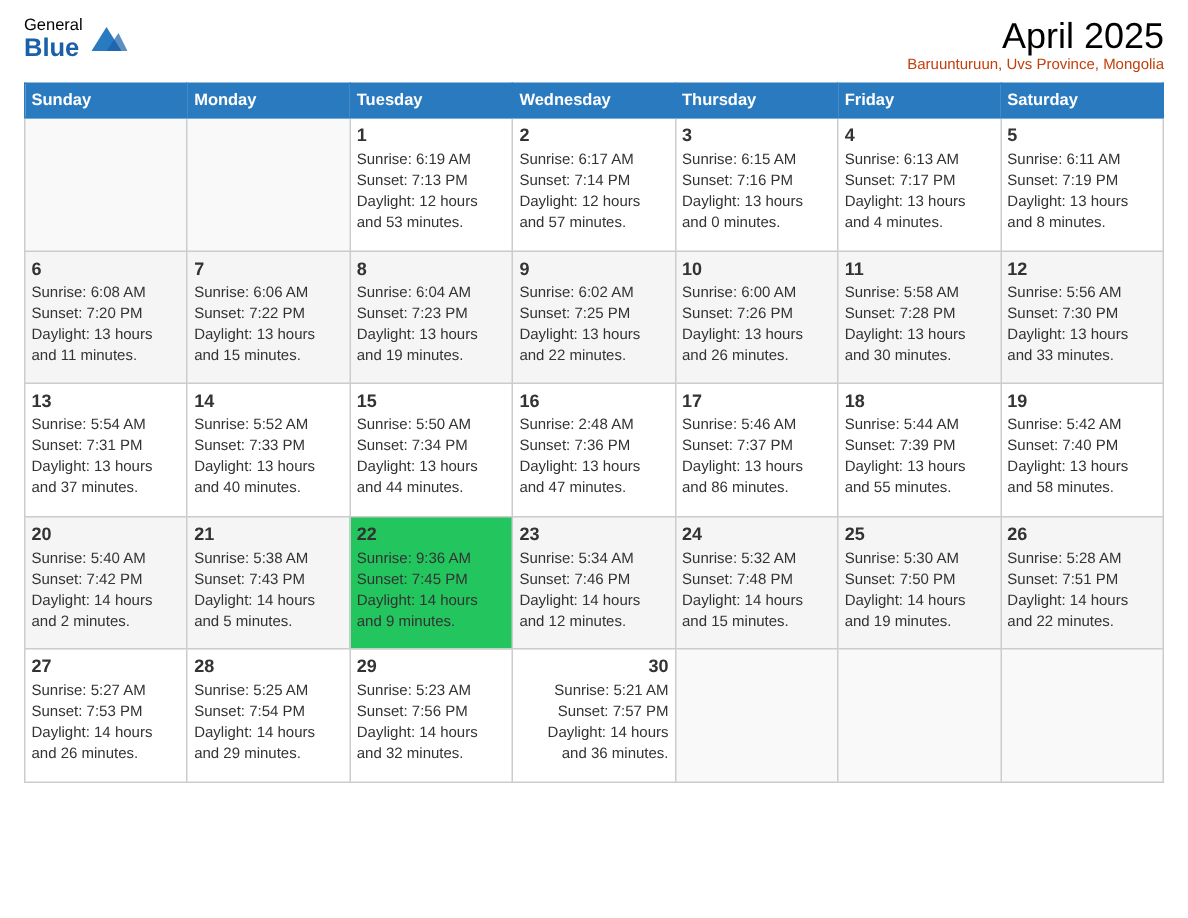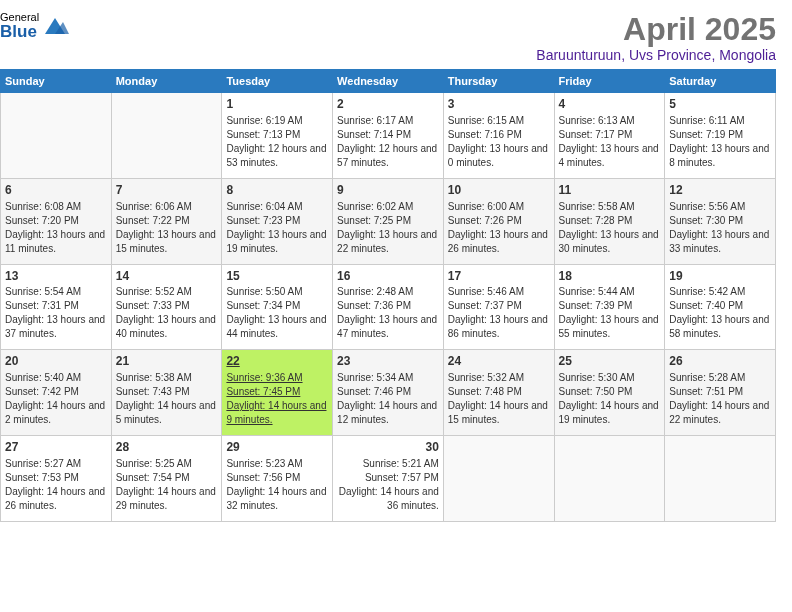--- a/index.html
+++ b/index.html
@@ -7,21 +7,21 @@
       width: 792px;
       height: 612px;
       background: #fff;
       font-family: Arial, sans-serif;
       font-size: 11px;
       overflow: hidden;
     }
     .page {
       width: 792px;
       height: 532px;
-      padding: 12px 16px 10px 0;
+      padding: 12px 16px 10px 16px;
       display: flex;
       flex-direction: column;
     }
     .header {
       display: flex;
       align-items: flex-start;
       justify-content: space-between;
       margin-bottom: 6px;
     }
     .logo {
@@ -40,28 +40,28 @@
     }
     .logo-icon {
       width: 28px;
       height: 28px;
       margin-left: 2px;
     }
     .title-block {
       text-align: right;
     }
     .month-title {
-      font-size: 32px;
-      font-weight: bold;
-      color: #737373;
+      font-size: 24px;
+      font-weight: normal;
+      color: #000000;
       line-height: 1.1;
     }
     .subtitle {
-      font-size: 14px;
-      color: #4c1d95;
+      font-size: 10px;
+      color: #c2410c;
       margin-left: 16px;
     }
     .calendar-table {
       width: 100%;
       border-collapse: collapse;
       flex: 1;
     }
     .calendar-table th {
       background-color: #2a7abf;
       color: #fff;
@@ -147,21 +147,21 @@
           <td style="background-color: rgb(255, 255, 255);"><span class="day-number">14</span><span>Sunrise: 5:52 AM</span><br><span>Sunset: 7:33 PM</span><br><span>Daylight: 13 hours and 40 minutes.</span></td>
           <td style="background-color: rgb(255, 255, 255);"><span class="day-number">15</span><span>Sunrise: 5:50 AM</span><br><span>Sunset: 7:34 PM</span><br><span>Daylight: 13 hours and 44 minutes.</span></td>
           <td style="background-color: rgb(255, 255, 255);"><span class="day-number">16</span><span>Sunrise: 2:48 AM</span><br><span>Sunset: 7:36 PM</span><br><span>Daylight: 13 hours and 47 minutes.</span></td>
           <td style="background-color: rgb(255, 255, 255);"><span class="day-number">17</span><span>Sunrise: 5:46 AM</span><br><span>Sunset: 7:37 PM</span><br><span>Daylight: 13 hours and 86 minutes.</span></td>
           <td style="background-color: rgb(255, 255, 255);"><span class="day-number">18</span><span>Sunrise: 5:44 AM</span><br><span>Sunset: 7:39 PM</span><br><span>Daylight: 13 hours and 55 minutes.</span></td>
           <td style="background-color: rgb(255, 255, 255);"><span class="day-number">19</span><span>Sunrise: 5:42 AM</span><br><span>Sunset: 7:40 PM</span><br><span>Daylight: 13 hours and 58 minutes.</span></td>
         </tr>
         <tr>
           <td style="background-color: rgb(245, 245, 245);"><span class="day-number">20</span><span>Sunrise: 5:40 AM</span><br><span>Sunset: 7:42 PM</span><br><span>Daylight: 14 hours and 2 minutes.</span></td>
           <td style="background-color: rgb(245, 245, 245);"><span class="day-number">21</span><span>Sunrise: 5:38 AM</span><br><span>Sunset: 7:43 PM</span><br><span>Daylight: 14 hours and 5 minutes.</span></td>
-          <td style="background-color: #bef264; text-decoration: underline;"><span class="day-number">22</span><span>Sunrise: 9:36 AM</span><br><span>Sunset: 7:45 PM</span><br><span>Daylight: 14 hours and 9 minutes.</span></td>
+          <td style="background-color: #22c55e;"><span class="day-number">22</span><span>Sunrise: 9:36 AM</span><br><span>Sunset: 7:45 PM</span><br><span>Daylight: 14 hours and 9 minutes.</span></td>
           <td style="background-color: rgb(245, 245, 245);"><span class="day-number">23</span><span>Sunrise: 5:34 AM</span><br><span>Sunset: 7:46 PM</span><br><span>Daylight: 14 hours and 12 minutes.</span></td>
           <td style="background-color: rgb(245, 245, 245);"><span class="day-number">24</span><span>Sunrise: 5:32 AM</span><br><span>Sunset: 7:48 PM</span><br><span>Daylight: 14 hours and 15 minutes.</span></td>
           <td style="background-color: rgb(245, 245, 245);"><span class="day-number">25</span><span>Sunrise: 5:30 AM</span><br><span>Sunset: 7:50 PM</span><br><span>Daylight: 14 hours and 19 minutes.</span></td>
           <td style="background-color: rgb(245, 245, 245);"><span class="day-number">26</span><span>Sunrise: 5:28 AM</span><br><span>Sunset: 7:51 PM</span><br><span>Daylight: 14 hours and 22 minutes.</span></td>
         </tr>
         <tr>
           <td style="background-color: rgb(255, 255, 255);"><span class="day-number">27</span><span>Sunrise: 5:27 AM</span><br><span>Sunset: 7:53 PM</span><br><span>Daylight: 14 hours and 26 minutes.</span></td>
           <td style="background-color: rgb(255, 255, 255);"><span class="day-number">28</span><span>Sunrise: 5:25 AM</span><br><span>Sunset: 7:54 PM</span><br><span>Daylight: 14 hours and 29 minutes.</span></td>
           <td style="background-color: rgb(255, 255, 255);"><span class="day-number">29</span><span>Sunrise: 5:23 AM</span><br><span>Sunset: 7:56 PM</span><br><span>Daylight: 14 hours and 32 minutes.</span></td>
           <td style="background-color: rgb(255, 255, 255); text-align: right;"><span class="day-number">30</span><span>Sunrise: 5:21 AM</span><br><span>Sunset: 7:57 PM</span><br><span>Daylight: 14 hours and 36 minutes.</span></td>

